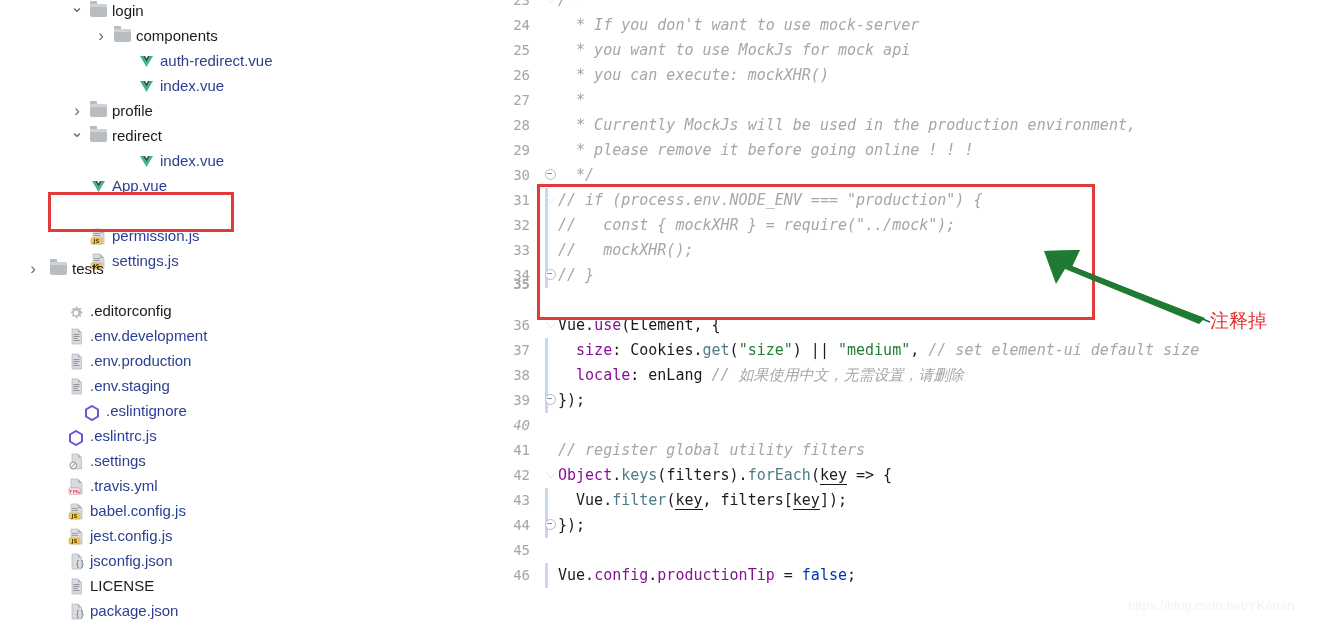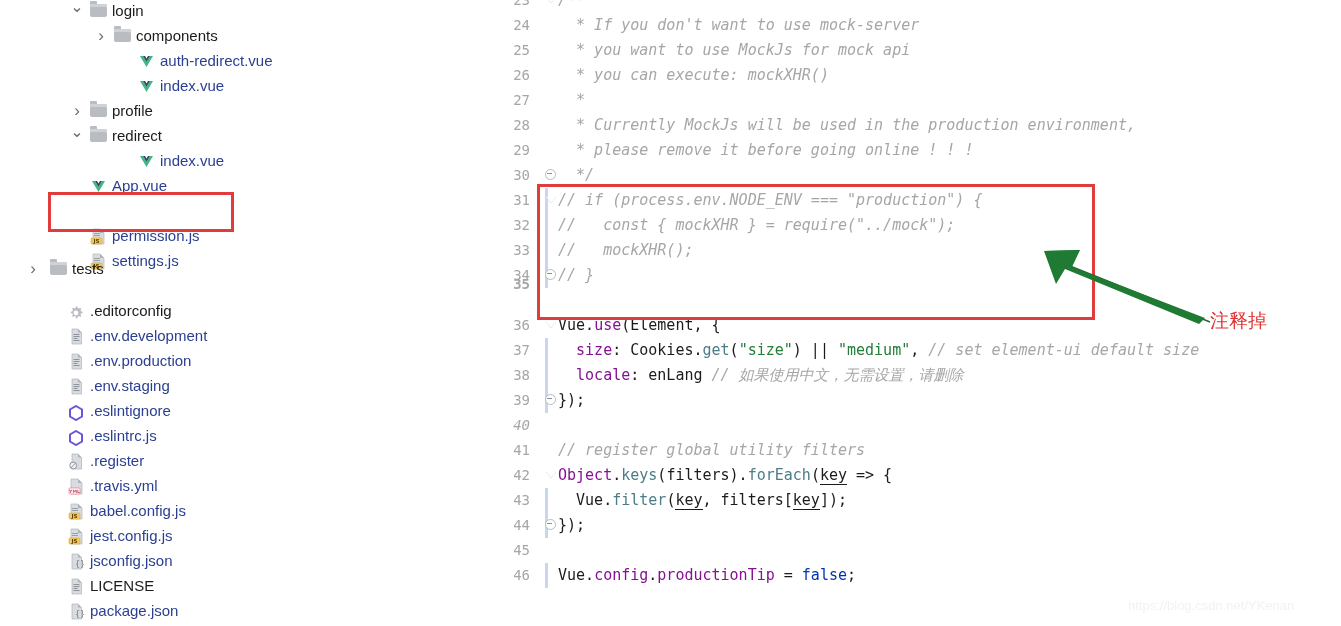--- a/index.html
+++ b/index.html
@@ -264,21 +264,21 @@
               <path d="M4 1 h6 l3.5 3.5 v11.5 h-9.5 z" fill="#d8dbdf" stroke="#b0b5ba" stroke-width="0.7"></path>
               <path d="M10 1 v3.5 h3.5 z" fill="#aeb3b8"></path>
               <rect x="5.5" y="6" width="6" height="1" fill="#8d9399"></rect>
               <rect x="5.5" y="8" width="6" height="1" fill="#8d9399"></rect>
               <rect x="5.5" y="10" width="4" height="1" fill="#8d9399"></rect>
               <rect x="5.5" y="12" width="6" height="1" fill="#8d9399"></rect>
             </svg></span>
         </span>
         <span class="lbl c-blue" style="left:90px">.env.staging</span>
       </div>
-      <div class="tree-row" style="top: 398px; position: absolute; left: 0px; width: 478px; text-align: center;">
+      <div class="tree-row" style="top: 398px; position: absolute; left: 16px; width: 478px; text-align: center;">
         <span style="position:absolute;left:68px;top:0;height:25px;">
           <span class="ic ic-eslint"><svg width="16" height="16" viewBox="0 0 16 16">
               <path d="M8 1 L14 4.5 L14 11.5 L8 15 L2 11.5 L2 4.5 Z" fill="none" stroke="#6b56d6" stroke-width="2"></path>
             </svg></span>
         </span>
         <span class="lbl c-blue" style="left:90px">.eslintignore</span>
       </div>
       <div class="tree-row" style="top: 423px; position: absolute; left: 0px; width: 478px;">
         <span style="position:absolute;left:68px;top:0;height:25px;">
           <span class="ic ic-eslint"><svg width="16" height="16" viewBox="0 0 16 16">
@@ -289,21 +289,21 @@
       </div>
       <div class="tree-row" style="top: 448px; position: absolute; left: 0px; width: 478px;">
         <span style="position:absolute;left:68px;top:0;height:25px;">
           <span class="ic ic-git"><svg width="17" height="17" viewBox="0 0 17 17">
               <path d="M4 1 h6 l3.5 3.5 v11.5 h-9.5 z" fill="#d8dbdf" stroke="#b0b5ba" stroke-width="0.7"></path>
               <path d="M10 1 v3.5 h3.5 z" fill="#aeb3b8"></path>
               <circle cx="5.2" cy="12.5" r="3.4" fill="#f2f3f4" stroke="#8d9399" stroke-width="1"></circle>
               <line x1="3" y1="14.8" x2="7.4" y2="10.2" stroke="#8d9399" stroke-width="1"></line>
             </svg></span>
         </span>
-        <span class="lbl c-blue" style="left:90px">.register</span>
+        <span class="lbl c-blue" style="left:90px">.settings</span>
       </div>
       <div class="tree-row" style="top: 473px; position: absolute; left: 0px; width: 478px;">
         <span style="position:absolute;left:68px;top:0;height:25px;">
           <span class="ic ic-yml"><svg width="17" height="17" viewBox="0 0 17 17">
               <path d="M3 1 h7 l4 4 v11 h-11 z" fill="#d8dbdf" stroke="#b3b8bd" stroke-width="0.7"></path>
               <path d="M10 1 v4 h4 z" fill="#aeb3b8"></path>
               <rect x="1" y="10" width="11" height="6" rx="1" fill="#ffffff" stroke="#e06a7e" stroke-width="0.6"></rect>
               <text x="6.5" y="15" font-size="4.6" font-family="DejaVu Sans" font-weight="bold" fill="#d1455f" text-anchor="middle">YML</text>
             </svg></span>
         </span>

